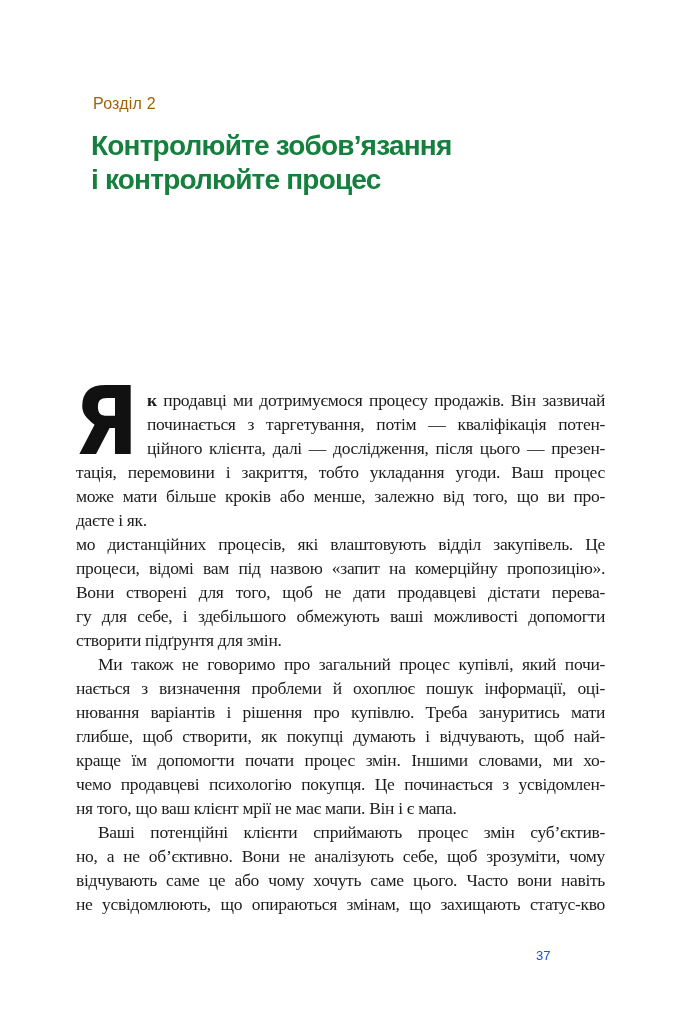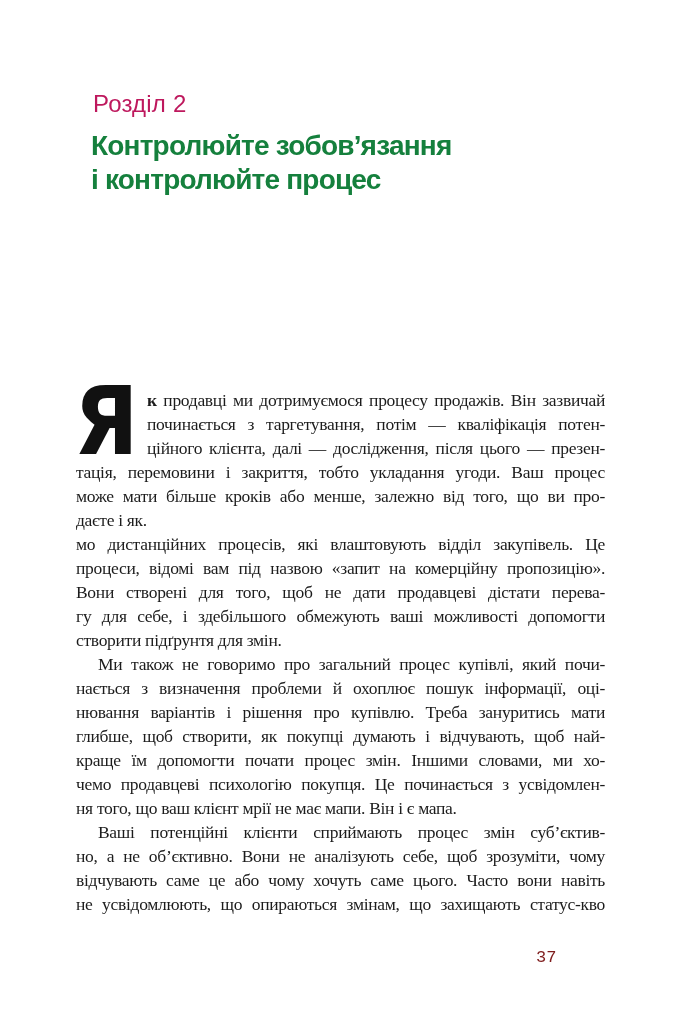--- a/index.html
+++ b/index.html
@@ -13,23 +13,23 @@
     height: 1024px;
     background: #ffffff;
     overflow: hidden;
     font-family: "Liberation Serif", serif;
   }
   .chapter-label {
     position: absolute;
     left: 93px;
     top: 93px;
     font-family: "Liberation Sans", sans-serif;
-    font-size: 24px;
+    font-size: 16px;
     line-height: 22px;
-    color: #be185d;
+    color: #a16207;
     letter-spacing: 0.2px;
   }
   .chapter-title {
     position: absolute;
     left: 91px;
     top: 129px;
     margin: 0;
     font-family: "Liberation Sans", sans-serif;
     font-weight: 700;
     font-size: 28px;
@@ -82,23 +82,23 @@
     font-size: 95px;
     line-height: 1;
     color: #111111;
     transform: scaleX(0.88);
     transform-origin: left top;
   }
   .page-number {
     position: absolute;
     left: 536px;
     top: 948px;
-    font-family: Liberation Mono, monospace;
-    font-size: 17px;
-    color: #7f1d1d;
+    font-family: Liberation Sans, sans-serif;
+    font-size: 13px;
+    color: #1d4ed8;
   }
 </style>
 </head>
 <body>
 
 <div class="page">
 
   <div class="chapter-label">Розділ 2</div>
 
   <h1 class="chapter-title">

